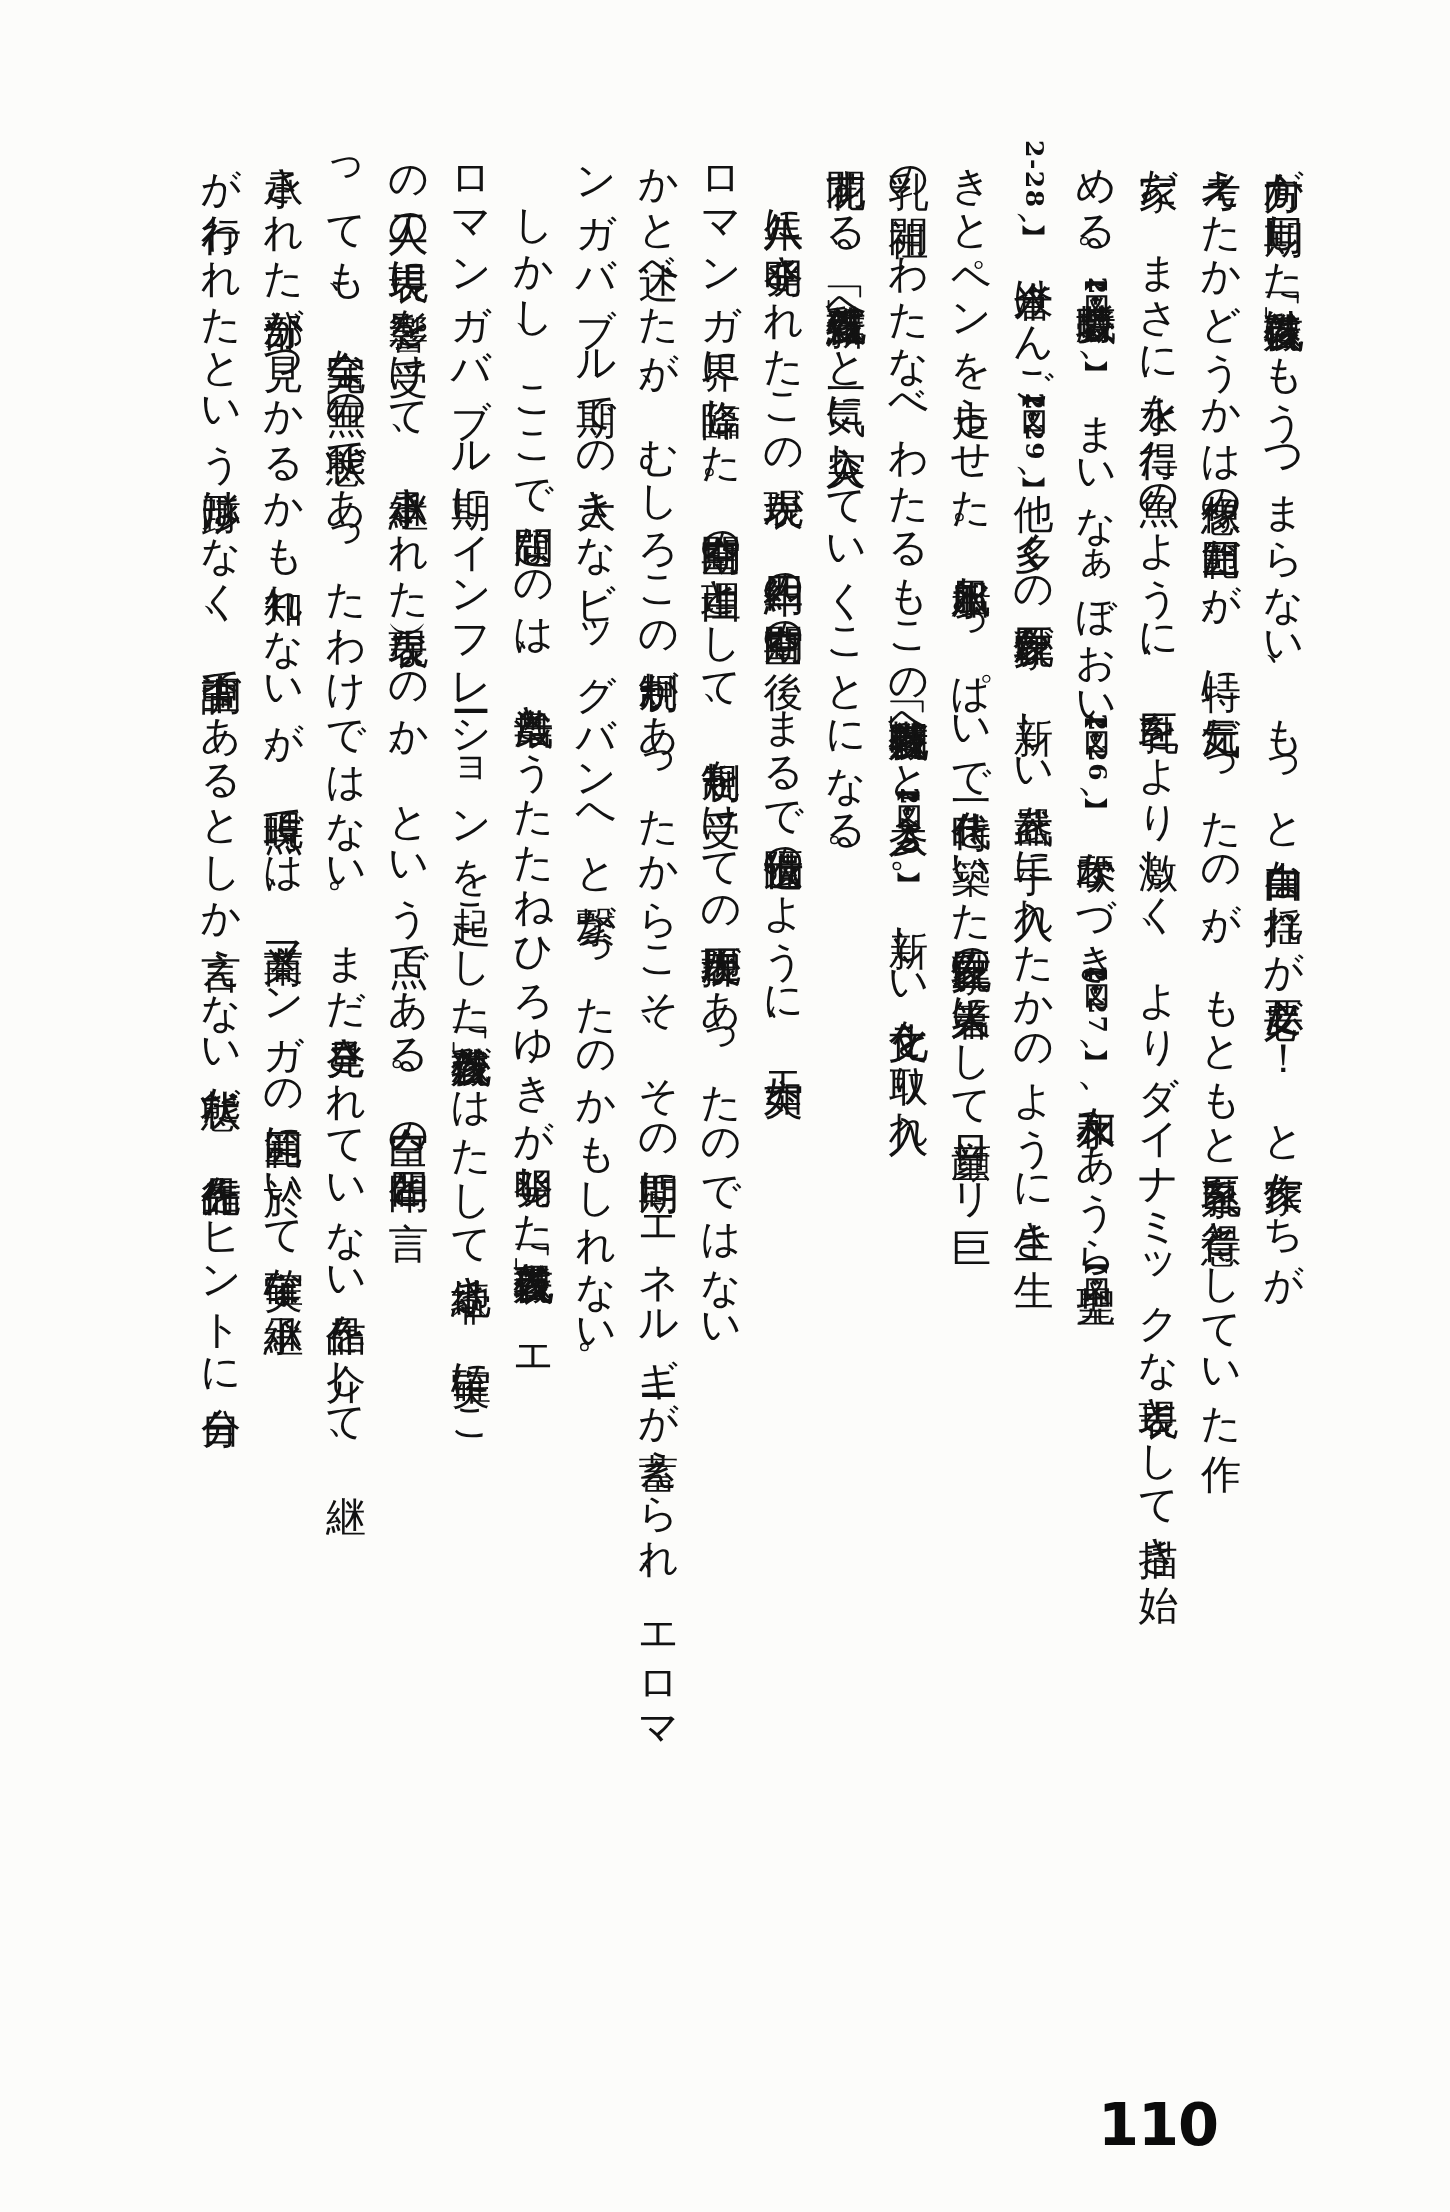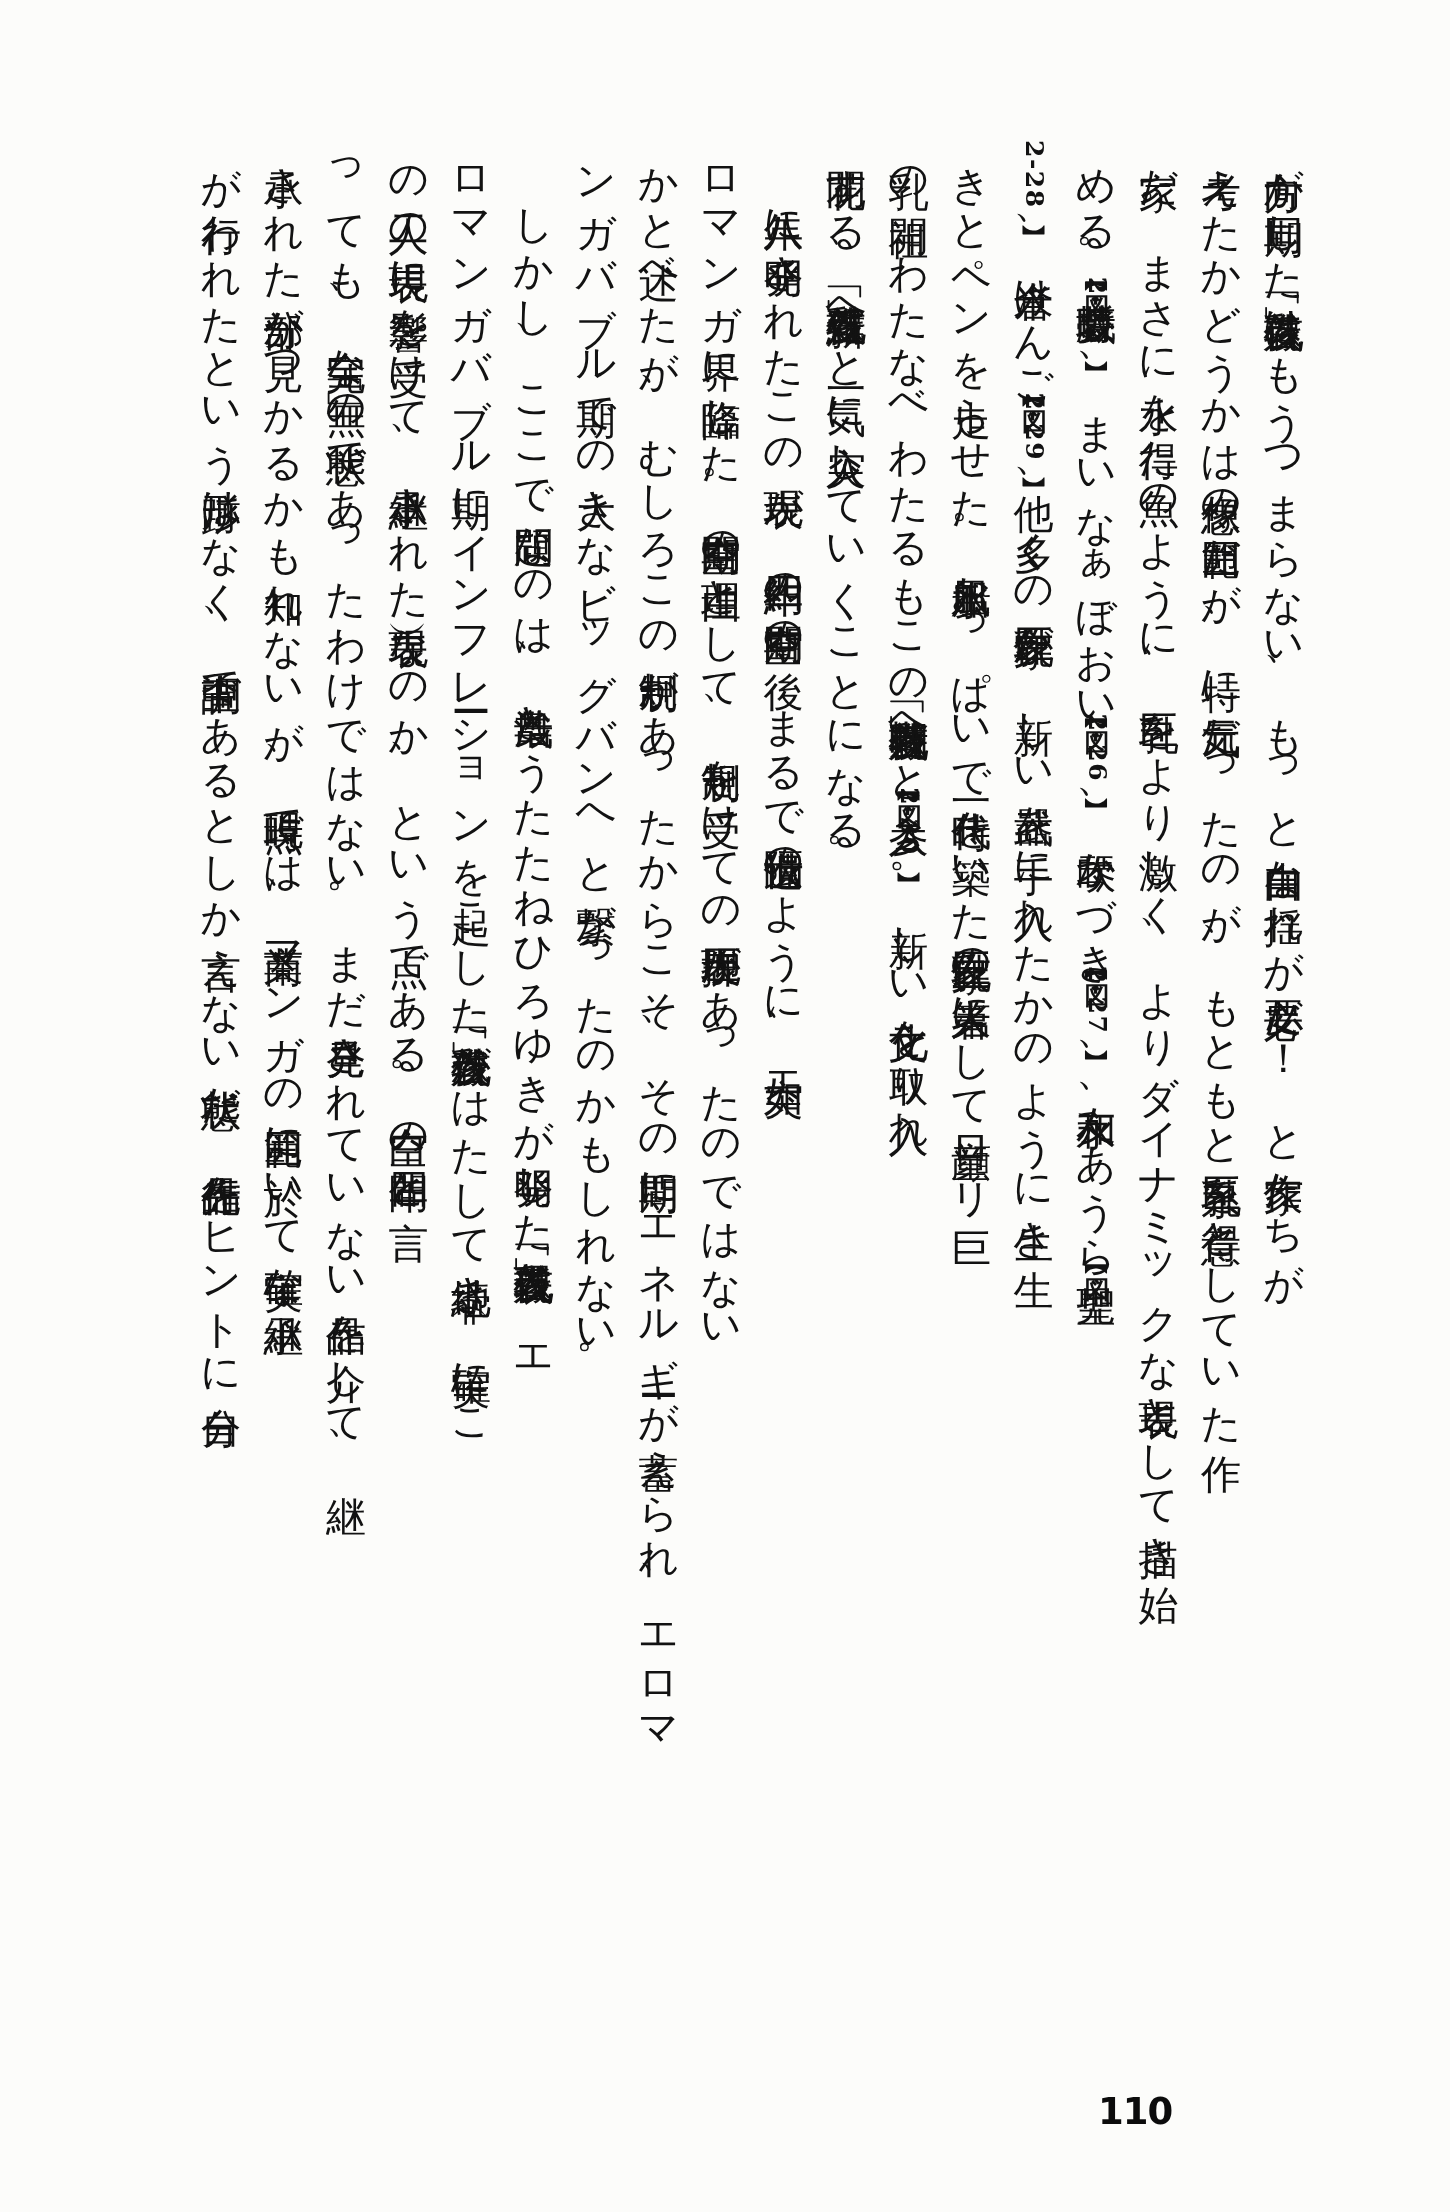--- a/index.html
+++ b/index.html
@@ -41,21 +41,21 @@
     font-size: 25px;
     font-weight: 700;
     letter-spacing: 1.5px;
   }
   .page-number {
     position: absolute;
     left: 1098px;
     top: 2090px;
     font-family: "DejaVu Sans", "Liberation Sans", sans-serif;
     font-weight: 700;
-    font-size: 37px;
+    font-size: 59px;
     letter-spacing: -1px;
     color: #0b0b0b;
   }
 </style>
 </head>
 <body>
 
 <div class="page">
   <div class="text-block" id="text-block">
       <div class="tcol"><span class="seg">方向が同期した「乳首残像」はもうつまらない、もっと自由な揺れが必要だ！　と作家たちが</span></div>

